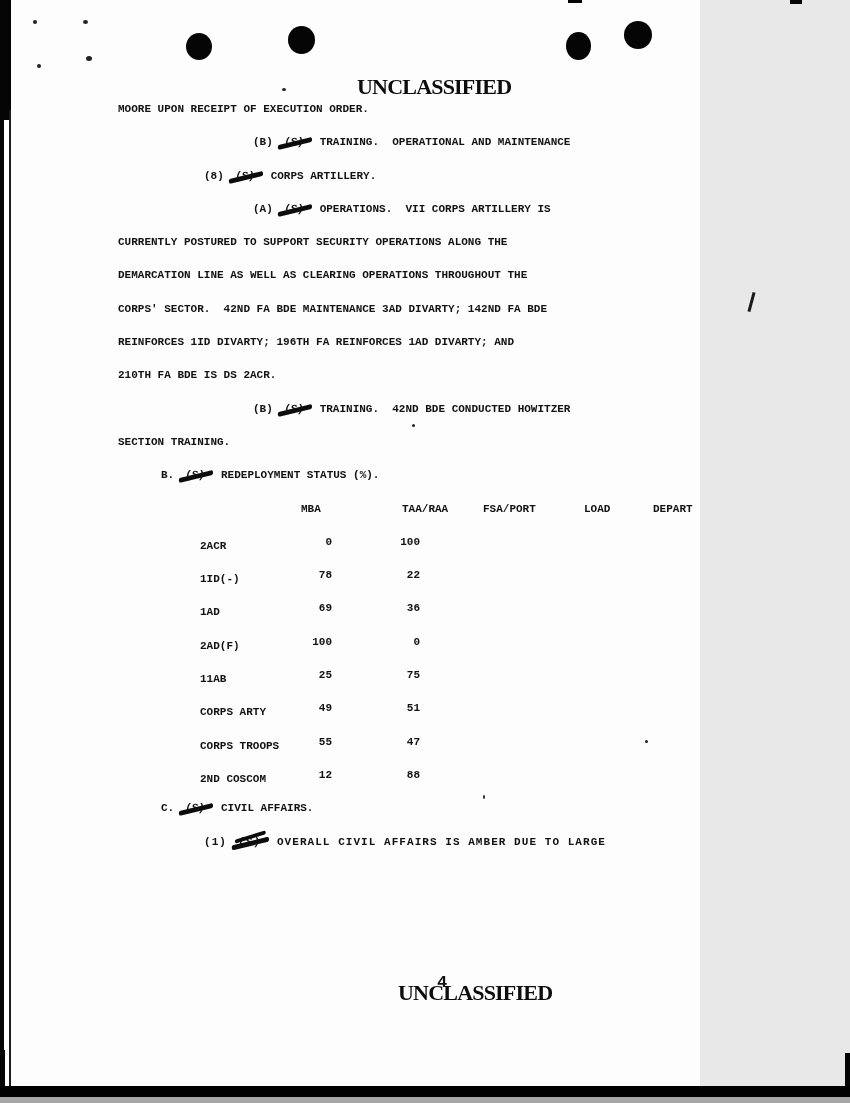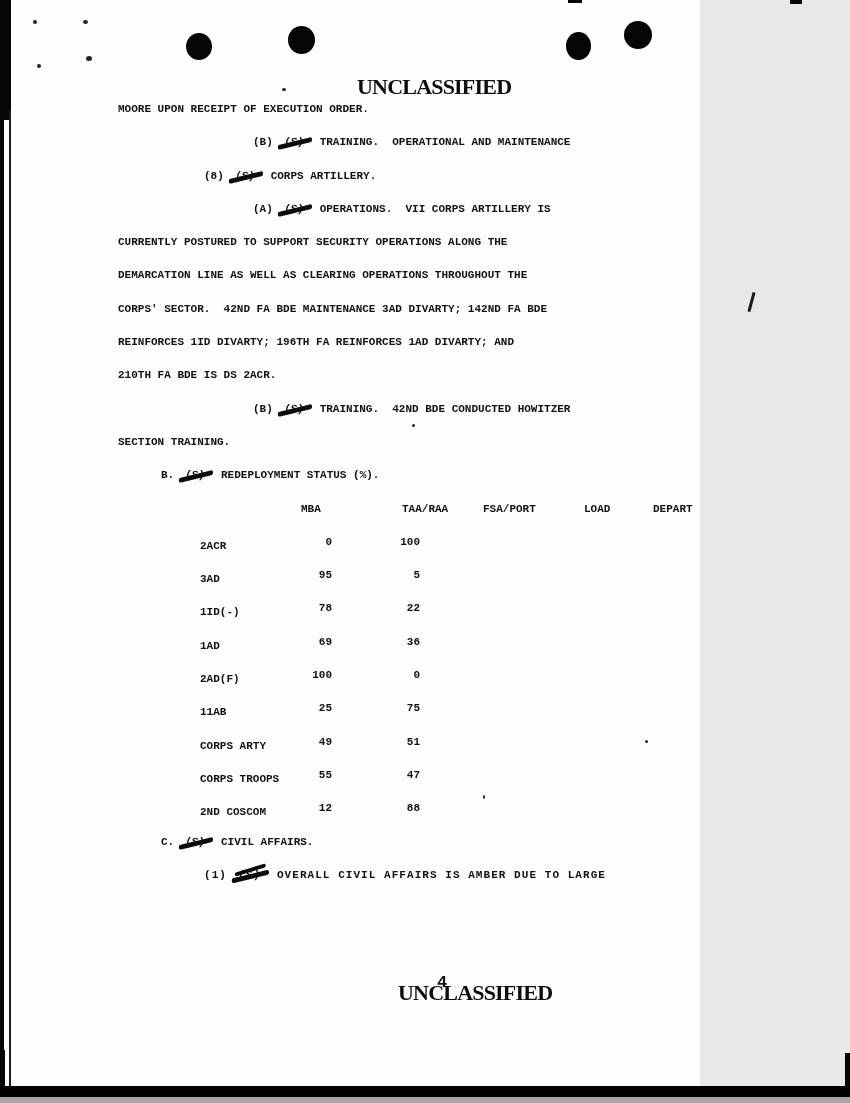--- a/index.html
+++ b/index.html
@@ -108,25 +108,20 @@
       <span class="th th-load">LOAD</span>
       <span class="th th-depart">DEPART</span>
     </div>
 
     <div class="line trow">
       <span class="t-unit">2ACR</span>
       <span class="t-mba">0</span>
       <span class="t-taa">100</span>
     </div>
     <div class="line trow">
-      <span class="t-unit">3AD</span>
-      <span class="t-mba">95</span>
-      <span class="t-taa">5</span>
-    </div>
-    <div class="line trow">
       <span class="t-unit">1ID(-)</span>
       <span class="t-mba">78</span>
       <span class="t-taa">22</span>
     </div>
     <div class="line trow">
       <span class="t-unit">1AD</span>
       <span class="t-mba">69</span>
       <span class="t-taa">36</span>
     </div>
     <div class="line trow">

